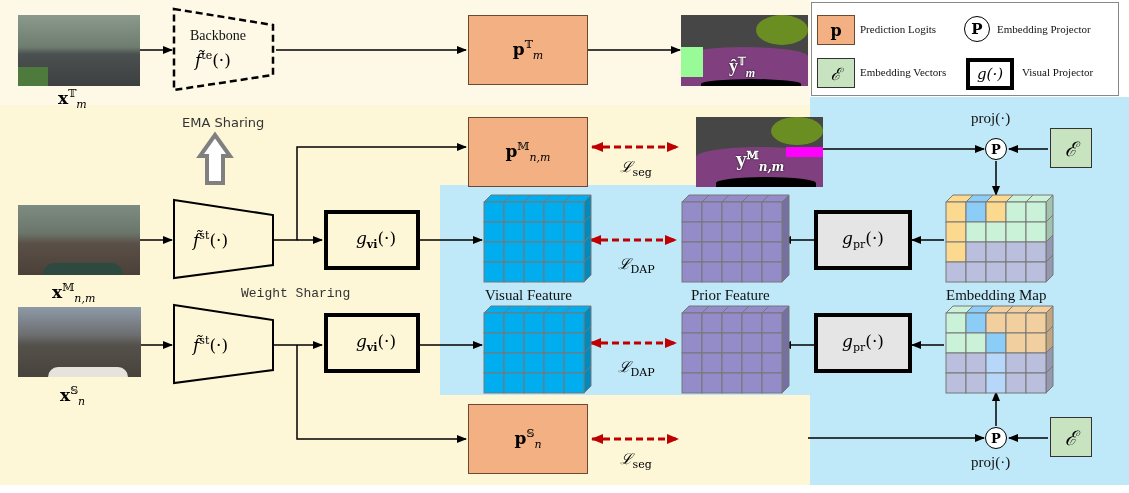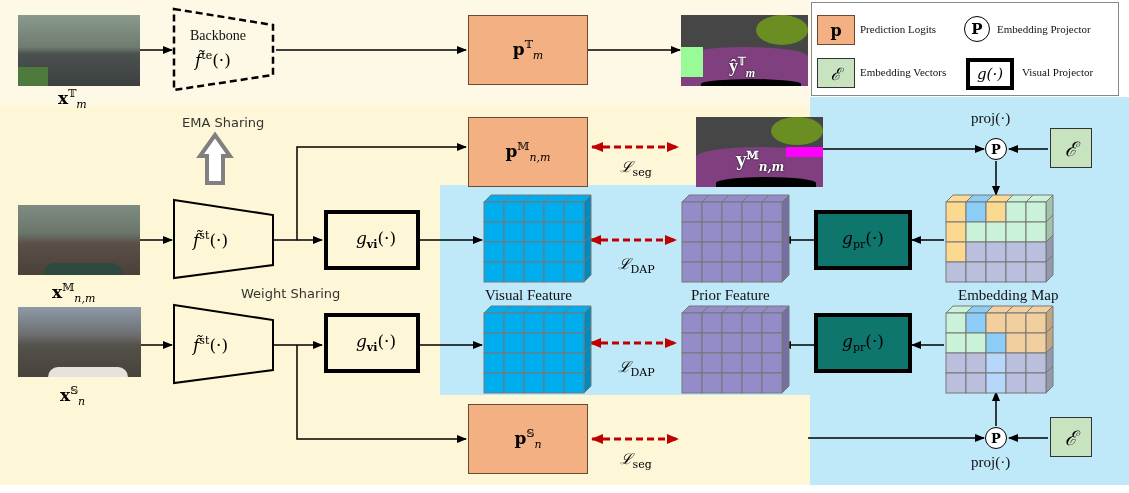--- a/index.html
+++ b/index.html
@@ -12,21 +12,21 @@
   .bg-left2 { left: 440px; top: 395px; width: 370px; height: 90px; background: #fdf7d8; }
   .bg-blue { background: #bfe9f9; }
   .photo { border: 0; }
   .mathlbl { font-family: "DejaVu Serif", serif; font-size: 17px; color: #000; white-space: nowrap; line-height: 1; }
   .mathlbl b { font-weight: bold; }
   .mathlbl sup, .mathlbl sub { font-size: 11px; }
   .mathlbl i { font-style: italic; }
   .plain { font-family: "Liberation Serif", serif; font-size: 14px; color: #111; white-space: nowrap; }
   .sans { font-family: "DejaVu Sans", sans-serif; font-size: 13px; color: #333; white-space: nowrap; }
   .pbox { background: #f2b083; border: 1.5px solid #6b4a34; box-sizing: border-box; display: flex; align-items: center; justify-content: center; }
-  .gbox { background: #0f766e; border: 4px solid #000; box-sizing: border-box; display: flex; align-items: center; justify-content: center; }
+  .gbox { background: #e5e5e5; border: 4px solid #000; box-sizing: border-box; display: flex; align-items: center; justify-content: center; }
   .gbox.light { background: #fdf7d8; padding-left: 8px; }
   .ebox { background: #c8e3c0; border: 1.5px solid #333; box-sizing: border-box; display: flex; align-items: center; justify-content: center; font-family: "DejaVu Serif", serif; font-style: italic; font-size: 20px; }
   .legend { left: 811px; top: 2px; width: 308px; height: 94px; background: #fff; border: 1.5px solid #888; box-sizing: border-box; }
   .circP { width: 22px; height: 22px; border: 1.5px solid #000; border-radius: 50%; background: #fff; box-sizing: border-box; display: flex; align-items: center; justify-content: center; font-family: "DejaVu Serif", serif; font-weight: bold; font-size: 13px; }
   .seg { overflow: hidden; }
   .seglbl { color: #fff; font-family: "DejaVu Serif", serif; font-weight: bold; font-size: 18px; text-shadow: 0 0 2px #000; }
 </style>
 </head>
 <body>
 
@@ -302,21 +302,21 @@
   <div class="abs plain" style="left:190px;top:28px;font-size:14px;">Backbone</div>
   <div class="abs mathlbl" style="left:195px;top:50px;">
     <i>f̃</i><sup>te</sup><span>(·)</span>
   </div>
 
   <div class="abs sans" style="left:182px;top:115px;">EMA Sharing</div>
 
   <div class="abs mathlbl" style="left:193px;top:230px;">
     <i>f̃</i><sup>st</sup><span>(·)</span>
   </div>
-  <div class="abs sans" style="left:241px;top:286px;">Weight  Sharing</div>
+  <div class="abs sans" style="left:241px;top:286px;font-family:Liberation Mono, monospace;">Weight  Sharing</div>
   <div class="abs mathlbl" style="left:193px;top:335px;">
     <i>f̃</i><sup>st</sup><span>(·)</span>
   </div>
 
   <div class="abs gbox light" style="left:324px;top:210px;width:96px;height:60px;">
     <span class="mathlbl"><i>g</i><sub><b>vi</b></sub><span>(·)</span></span>
   </div>
   <div class="abs gbox light" style="left:324px;top:313px;width:96px;height:60px;">
     <span class="mathlbl"><i>g</i><sub><b>vi</b></sub><span>(·)</span></span>
   </div>
@@ -361,21 +361,21 @@
   </div>
   <div class="abs mathlbl" style="left:618px;top:257px;font-size:15px;">
     <i>ℒ</i><sub>DAP</sub>
   </div>
   <div class="abs mathlbl" style="left:618px;top:360px;font-size:15px;">
     <i>ℒ</i><sub>DAP</sub>
   </div>
 
   <div class="abs plain" style="left:485px;top:287px;font-size:15px;">Visual Feature</div>
   <div class="abs plain" style="left:691px;top:287px;font-size:15px;">Prior Feature</div>
-  <div class="abs plain" style="left:946px;top:287px;font-size:15px;margin-left:12px;">Embedding Map</div>
+  <div class="abs plain" style="left:946px;top:287px;font-size:15px;">Embedding Map</div>
 
   <div class="abs plain" style="left:971px;top:110px;font-size:15px;">proj(·)</div>
   <div class="abs circP" style="left:985px;top:138px;">P</div>
   <div class="abs ebox" style="left:1050px;top:128px;width:42px;height:40px;">ℰ</div>
 
   <div class="abs circP" style="left:985px;top:427px;">P</div>
   <div class="abs plain" style="left:971px;top:454px;font-size:15px;">proj(·)</div>
   <div class="abs ebox" style="left:1050px;top:417px;width:42px;height:40px;">ℰ</div>
 
   <div class="abs legend">

